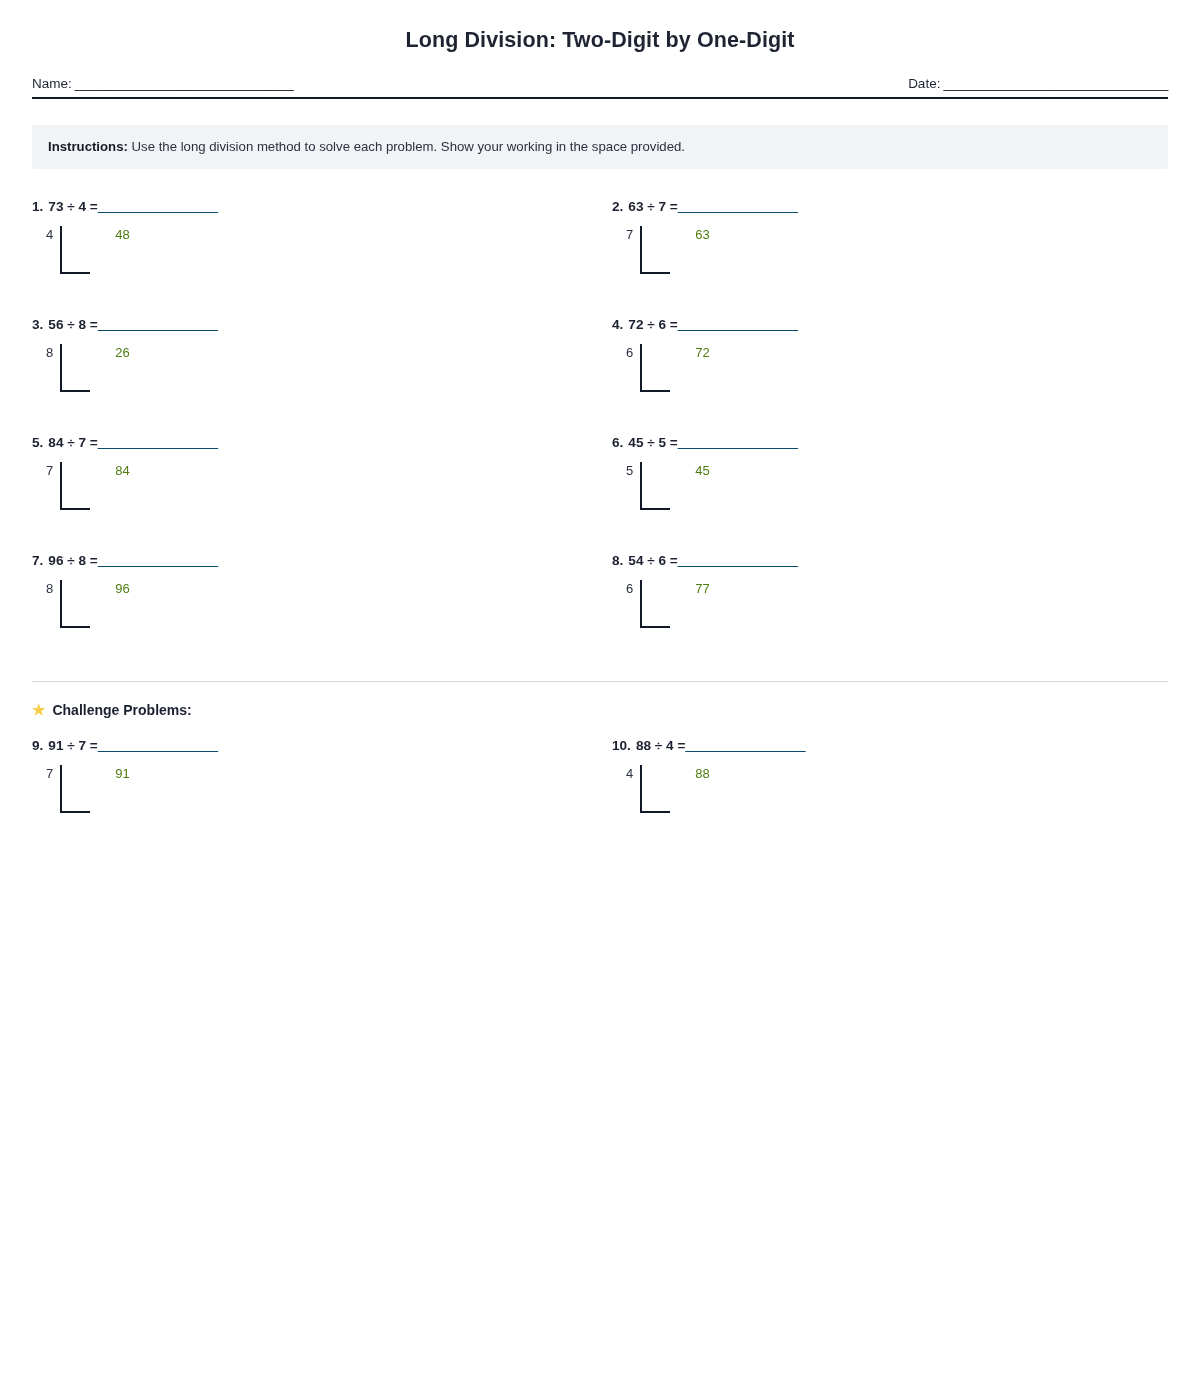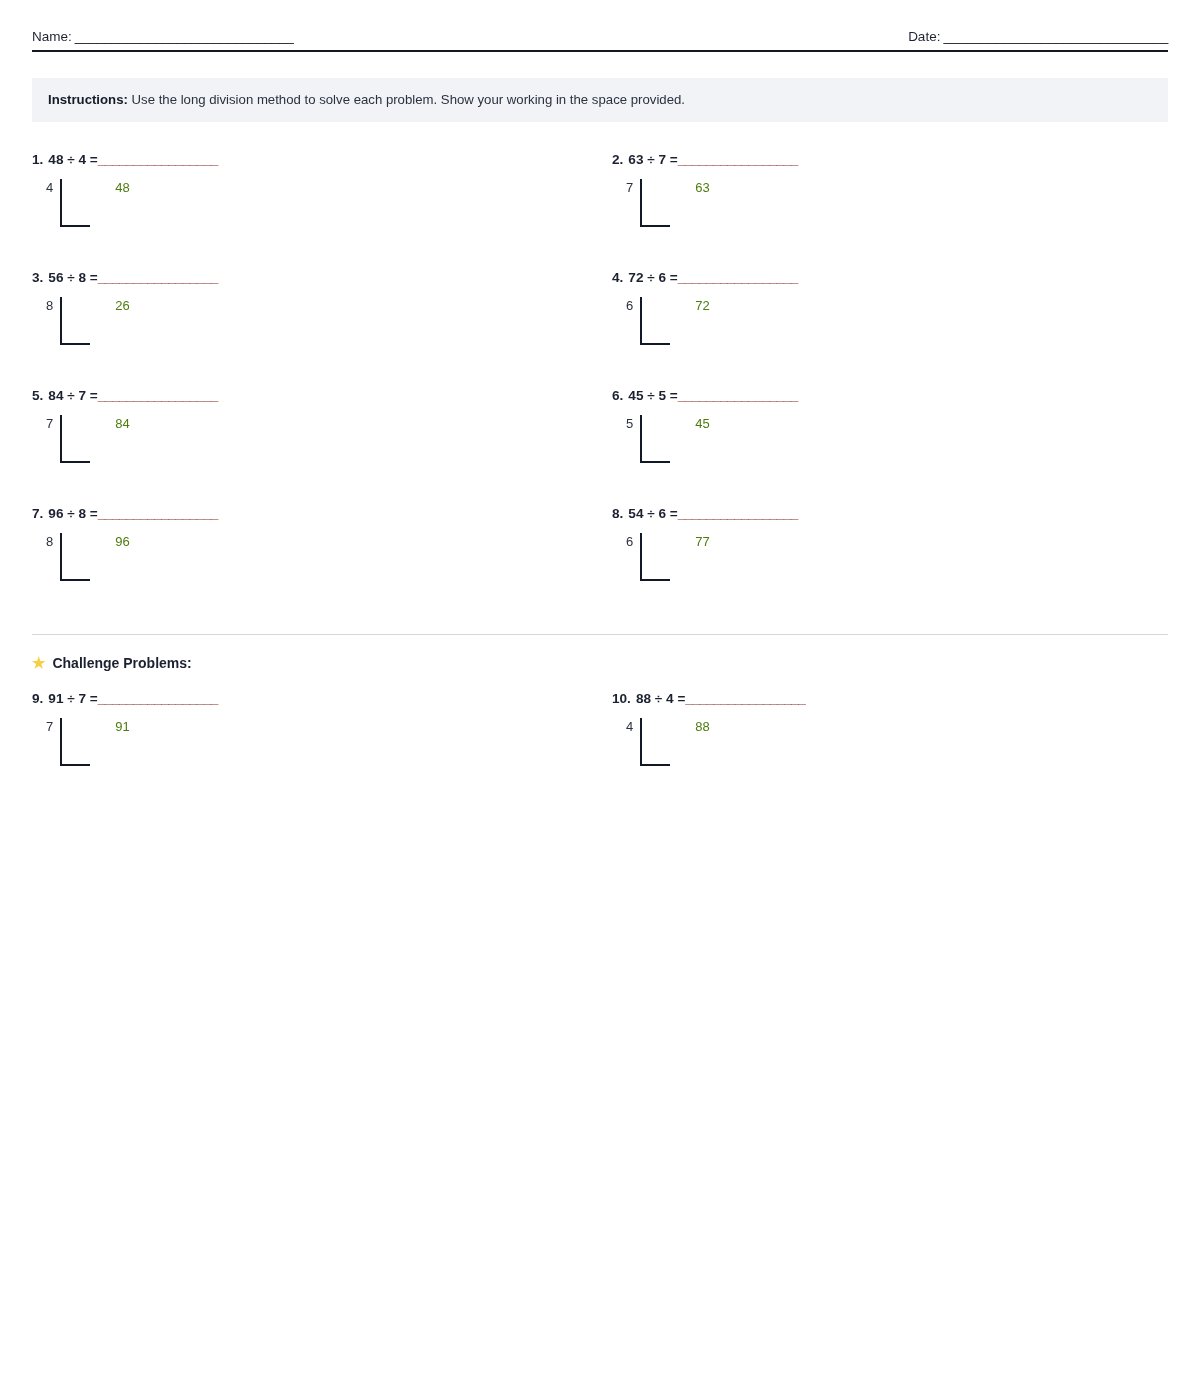--- a/index.html
+++ b/index.html
@@ -86,22 +86,23 @@
     font-weight: bold;
     color: #1b2130;
     display: flex;
     align-items: baseline;
     white-space: nowrap;
   }
   .problem-label { margin-right: 5px; }
   .answer-blank {
     letter-spacing: -0.5px;
     font-weight: bold;
-    color: #7f1d1d;
+    color: #0c4a6e;
     font-size: 13.6px;
+    text-decoration: underline;
   }
 
   
   .division {
     margin-top: 12px;
     margin-left: 14px;
     display: flex;
     align-items: flex-start;
     height: 62px;
   }
@@ -160,20 +161,21 @@
     margin-right: 7px;
     color: #f7cf46;
     line-height: 1;
   }
 </style>
 </head>
 <body>
 
 <div class="page">
 
+  <h1 class="worksheet-title">Long Division: Two-Digit by One-Digit</h1>
 
   <div class="namedate-row">
     <div class="field field-name">
       <span class="field-label">Name:</span>
       <span class="field-blank">______________________________</span>
     </div>
     <div class="field field-date">
       <span class="field-label">Date:</span>
       <span class="field-blank">______________________________</span>
     </div>
@@ -183,21 +185,21 @@
 
   <div class="instructions">
     <b>Instructions:</b><span> Use the long division method to solve each problem. Show your working in the space provided.</span>
   </div>
 
   <div class="problem-grid">
 
     <div class="problem">
       <div class="problem-head">
         <span class="problem-label">1.</span>
-        <span>48 ÷ 4 =</span>
+        <span>73 ÷ 4 =</span>
         <span class="answer-blank">_________________</span>
       </div>
       <div class="division">
         <span class="divisor">4</span>
         <span class="bracket">
           <span class="bracket-vline"></span>
           <span class="bracket-hline"></span>
         </span>
         <span class="dividend">48</span>
       </div>

